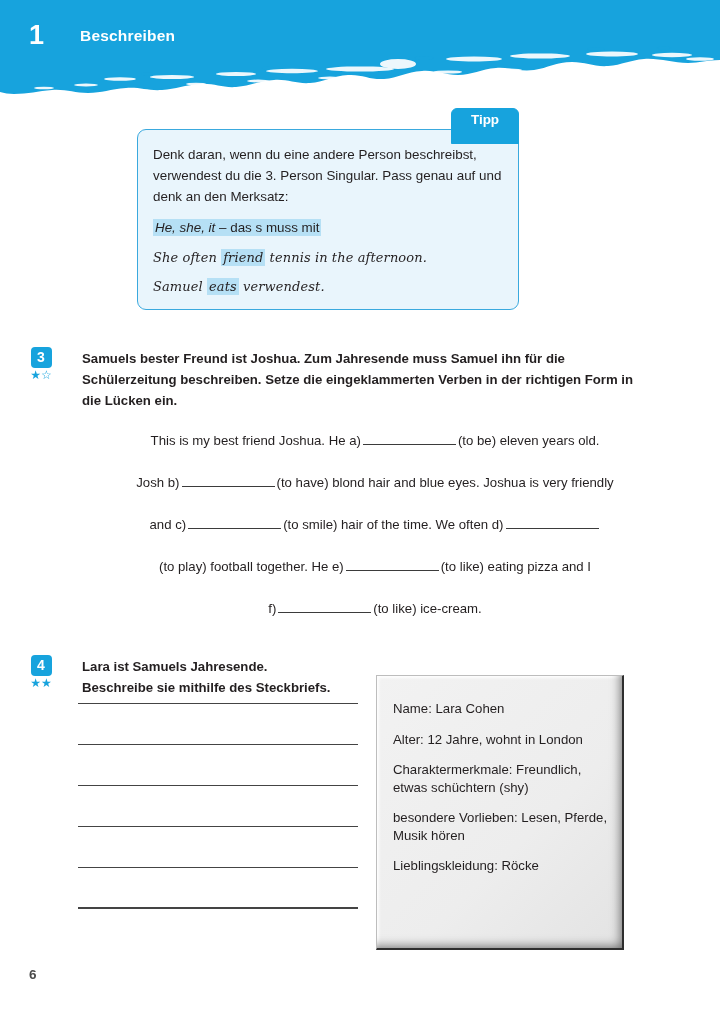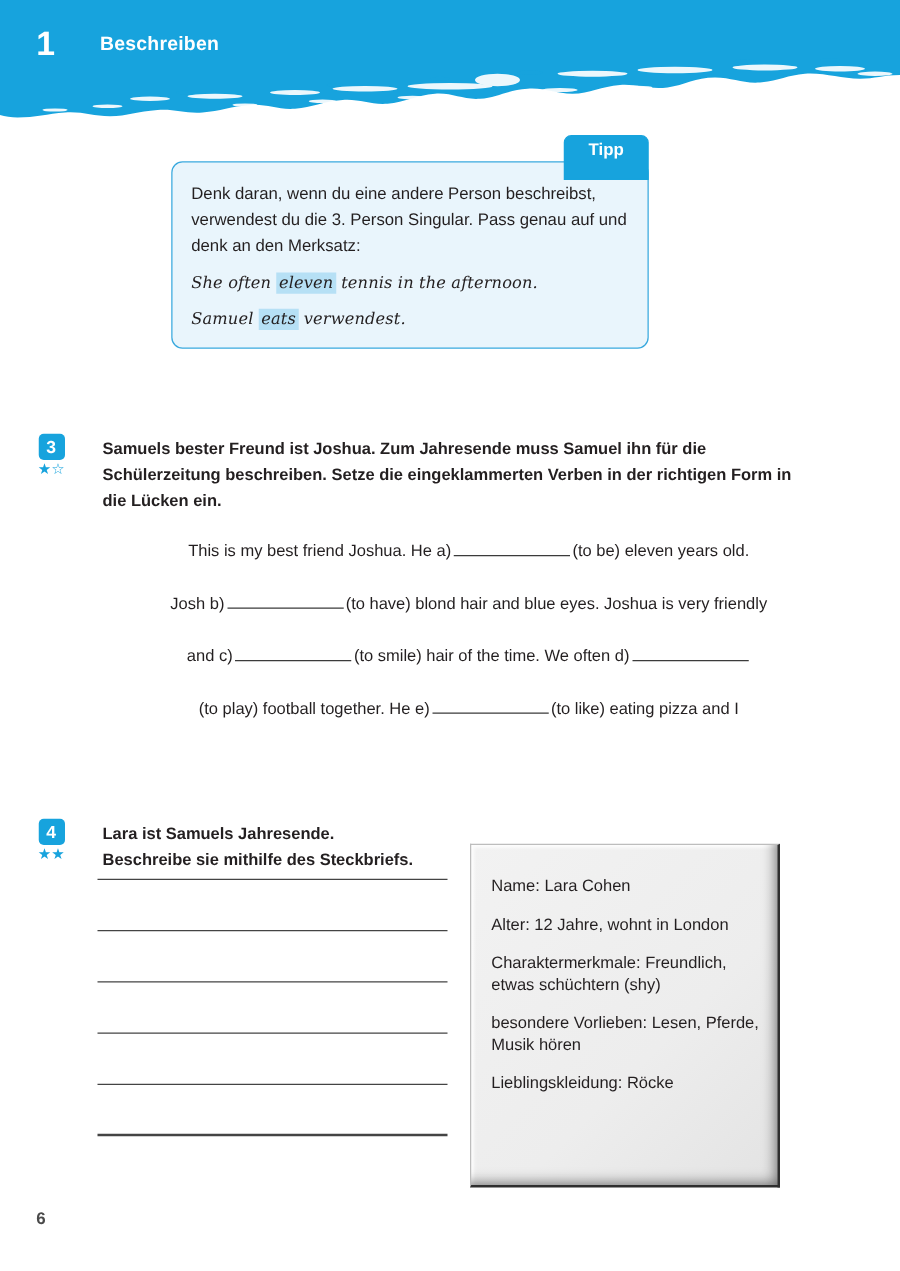--- a/index.html
+++ b/index.html
@@ -277,23 +277,26 @@
   </svg>
   <div class="header-num">1</div>
   <div class="header-title">Beschreiben</div>
 </div>
 
 <div class="tipp-wrap">
   <div class="tipp-tab">Tipp</div>
   <div class="tipp-box">
     <p class="tipp-para">Denk daran, wenn du eine andere Person beschreibst, verwendest du die 3. Person Singular. Pass genau auf und denk an den Merksatz:</p>
 
+    <p class="tipp-merksatz">
+      <span class="hl"><span class="it">He, she, it</span><span> – das s muss mit</span></span>
+    </p>
 
     <p class="tipp-hand">
-      <span>She often </span><span class="hl">eleven</span><span> tennis in the afternoon.</span>
+      <span>She often </span><span class="hl">friend</span><span> tennis in the afternoon.</span>
     </p>
 
     <p class="tipp-hand">
       <span>Samuel </span><span class="hl">eats</span><span> verwendest.</span>
     </p>
   </div>
 </div>
 
 <div class="ex" style="left:29px; top:347px; width:620px;">
   <div class="ex-badge">
@@ -308,20 +311,23 @@
     <span>This is my best friend Joshua. He a)</span><span class="gap gap-w"></span><span>(to be) eleven years old.</span>
   </p>
   <p>
     <span>Josh b)</span><span class="gap gap-w"></span><span>(to have) blond hair and blue eyes. Joshua is very friendly</span>
   </p>
   <p>
     <span>and c)</span><span class="gap gap-w"></span><span>(to smile) hair of the time. We often d)</span><span class="gap gap-w"></span>
   </p>
   <p>
     <span>(to play) football together. He e)</span><span class="gap gap-w"></span><span>(to like) eating pizza and I</span>
+  </p>
+  <p>
+    <span>f)</span><span class="gap gap-w"></span><span>(to like) ice-cream.</span>
   </p>
 </div>
 
 <div class="ex" style="left:29px; top:655px; width:340px;">
   <div class="ex-badge">
     <div class="badge-num">4</div>
     <div class="badge-stars">★★</div>
   </div>
   <div class="ex-title" style="width:300px;">
     <div>Lara ist Samuels Jahresende.</div>

